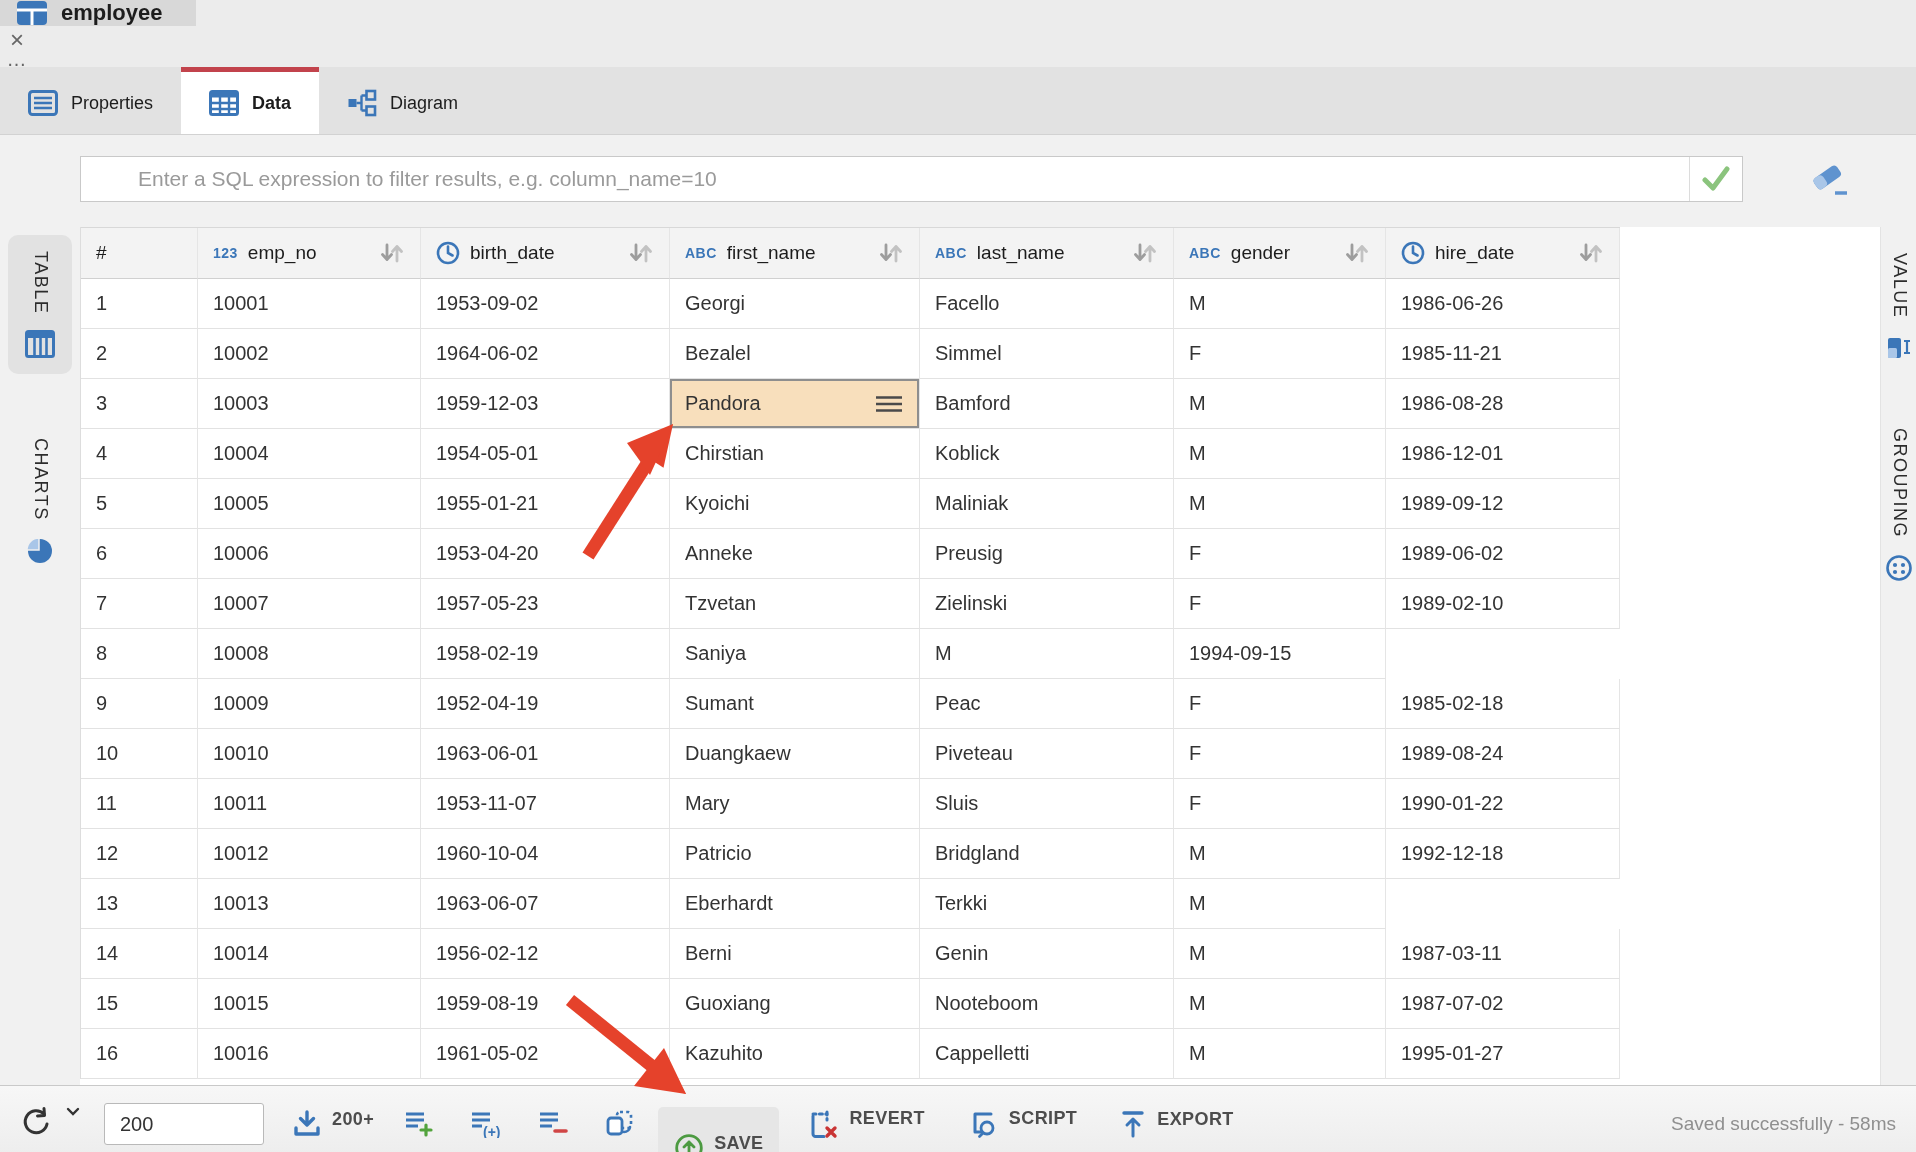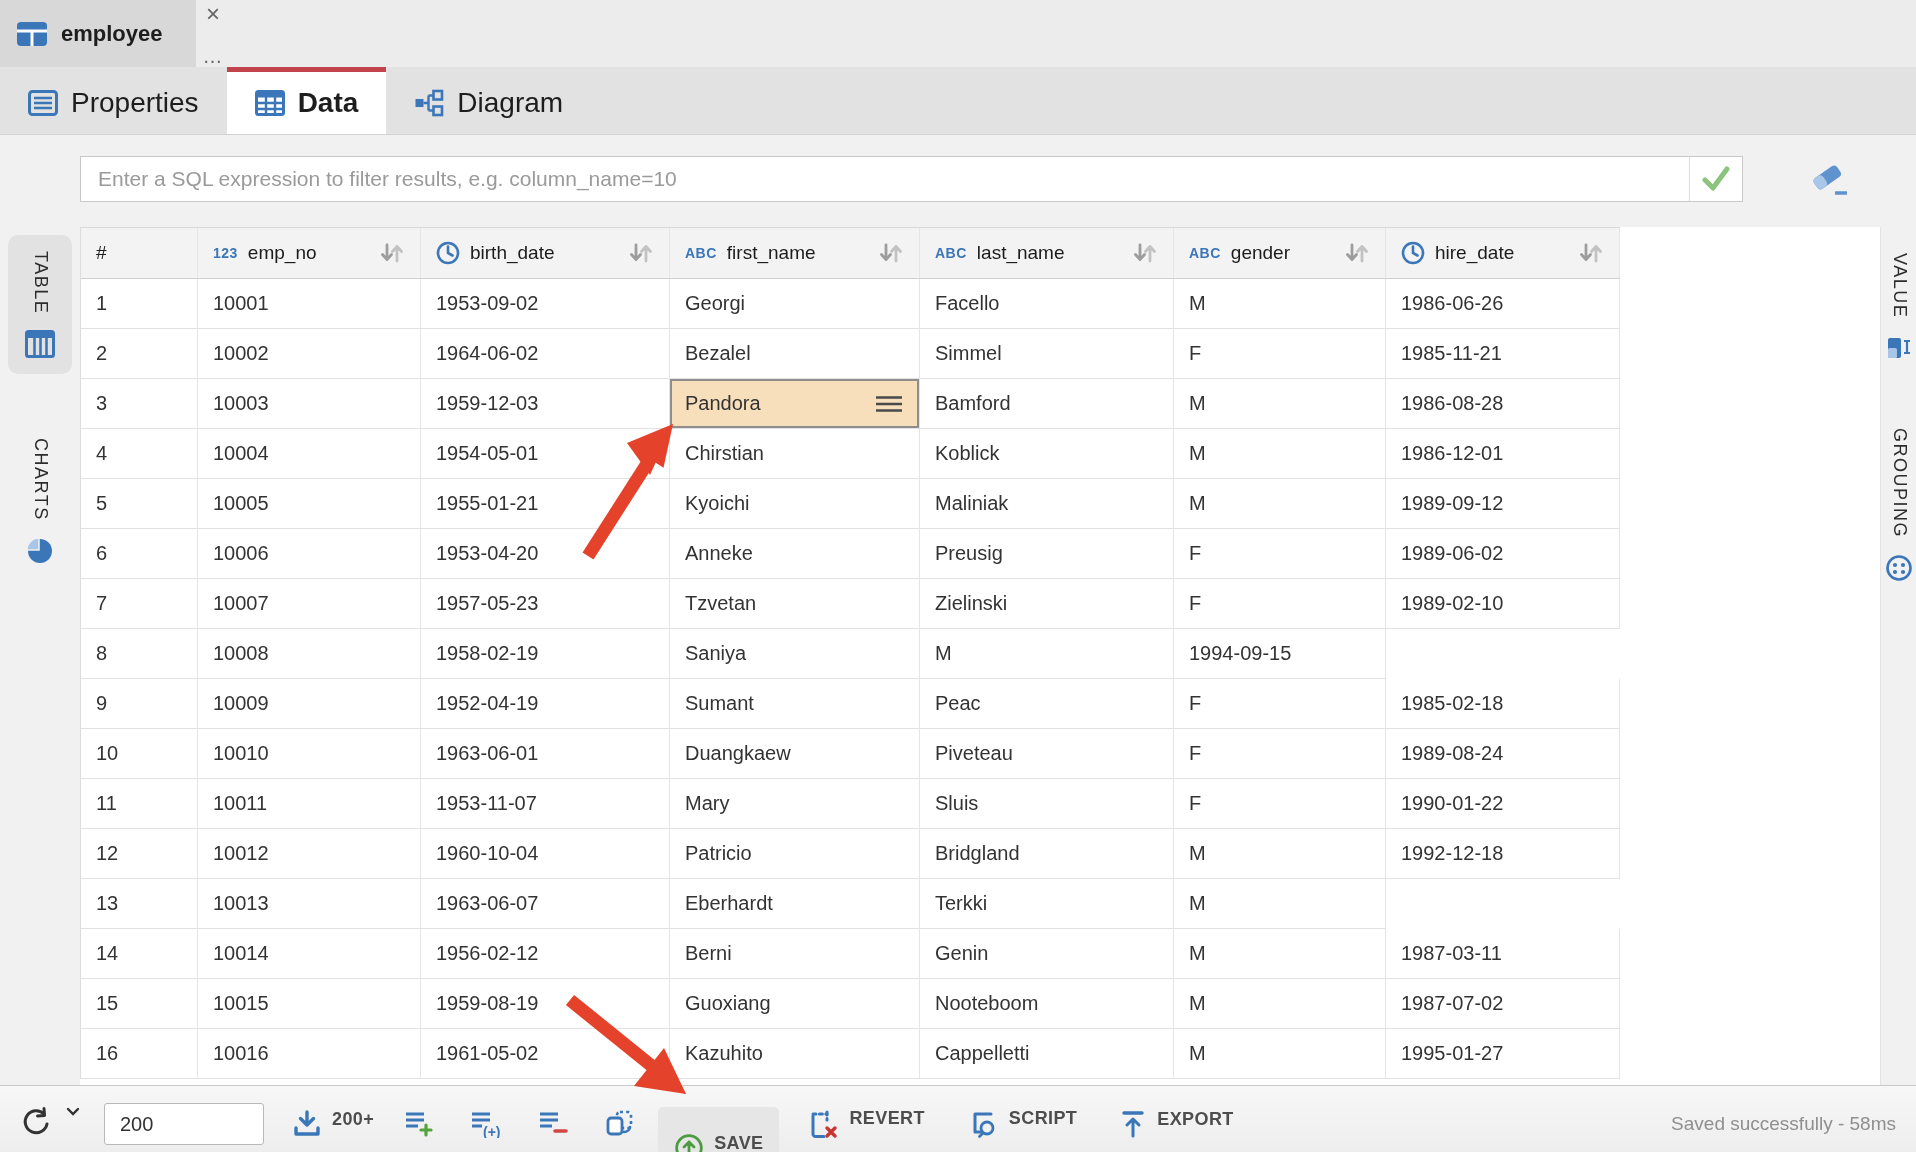--- a/index.html
+++ b/index.html
@@ -6,33 +6,33 @@
     --accent-red:#C2434C; --icon-blue:#3B76B8; --selected-cell-bg:#F8DFBC;
     --arrow-red:#E5422B; --check-green:#8BC47D; --save-green:#4C9A41;
   }
   *{box-sizing:border-box;}
   html,body{margin:0;padding:0;}
   body{
     width:1916px;height:1152px;position:relative;overflow:hidden;background:#fff;
     font-family:"Liberation Sans",sans-serif;color:#222;
   }
   
-  .strip1{height:67px;background:#ececec;display:flex;align-items:stretch;}
+  .strip1{height:67px;background:#ececec;display:flex;align-items:stretch;flex-direction:column;}
   .doc-tab{width:196px;background:#d8d8d8;display:flex;align-items:center;gap:13px;padding-left:16px;}
   .doc-tab-label{font-size:22px;font-weight:bold;color:#1d1d1d;}
   .tab-ctrl-col{width:34px;display:flex;flex-direction:column;justify-content:space-between;align-items:center;padding:2px 0 4px;}
   .close-x{font-size:24px;color:#666;line-height:24px;}
   .more-dots{font-size:20px;color:#666;line-height:14px;letter-spacing:1px;}
   
   .strip2{height:68px;background:#e2e2e2;display:flex;border-bottom:1px solid #d2d2d2;}
-  .vtab{display:flex;align-items:center;gap:13px;padding:0 28px;font-size:28px;color:#1d1d1d;border-top:5px solid transparent;}
+  .vtab{display:flex;align-items:center;gap:13px;padding:0 28px;font-size:18px;color:#1d1d1d;border-top:5px solid transparent;}
   .vtab.active{background:#fff;font-weight:bold;border-top-color:var(--accent-red);}
   
   .filter-row{height:92px;background:#f1f1f1;position:relative;}
-  .filter-wrap{position:absolute;left:80px;top:21px;width:1663px;height:46px;background:#fff;border:1px solid #c9c9c9;display:flex;}
+  .filter-wrap{position:absolute;left:80px;top:21px;width:1663px;height:46px;background:#fff;border:1px solid #c9c9c9;display:flex;padding-left:40px;}
   .filter-input{flex:1;border:none;outline:none;font-size:21px;color:#555;padding:0 17px;font-family:inherit;background:transparent;}
   .filter-input::placeholder{color:#9a9a9a;}
   .check-seg{width:53px;border-left:1px solid #dcdcdc;display:flex;align-items:center;justify-content:center;}
   .eraser-btn{position:absolute;left:1808px;top:28px;width:46px;height:36px;display:flex;align-items:center;justify-content:center;}
   
   .main{position:relative;height:858px;background:#fff;}
   .left-rail{position:absolute;left:0;top:0;width:80px;height:100%;background:#f1f1f1;}
   .right-rail{position:absolute;right:0;top:0;width:36px;height:100%;background:#f1f1f1;border-left:1px solid #e3e3e3;}
   .rail-item{display:flex;flex-direction:column;align-items:center;gap:16px;padding:16px 0;border-radius:10px;margin:0 auto;}
   .left-rail .rail-item{width:64px;margin-top:8px;}

